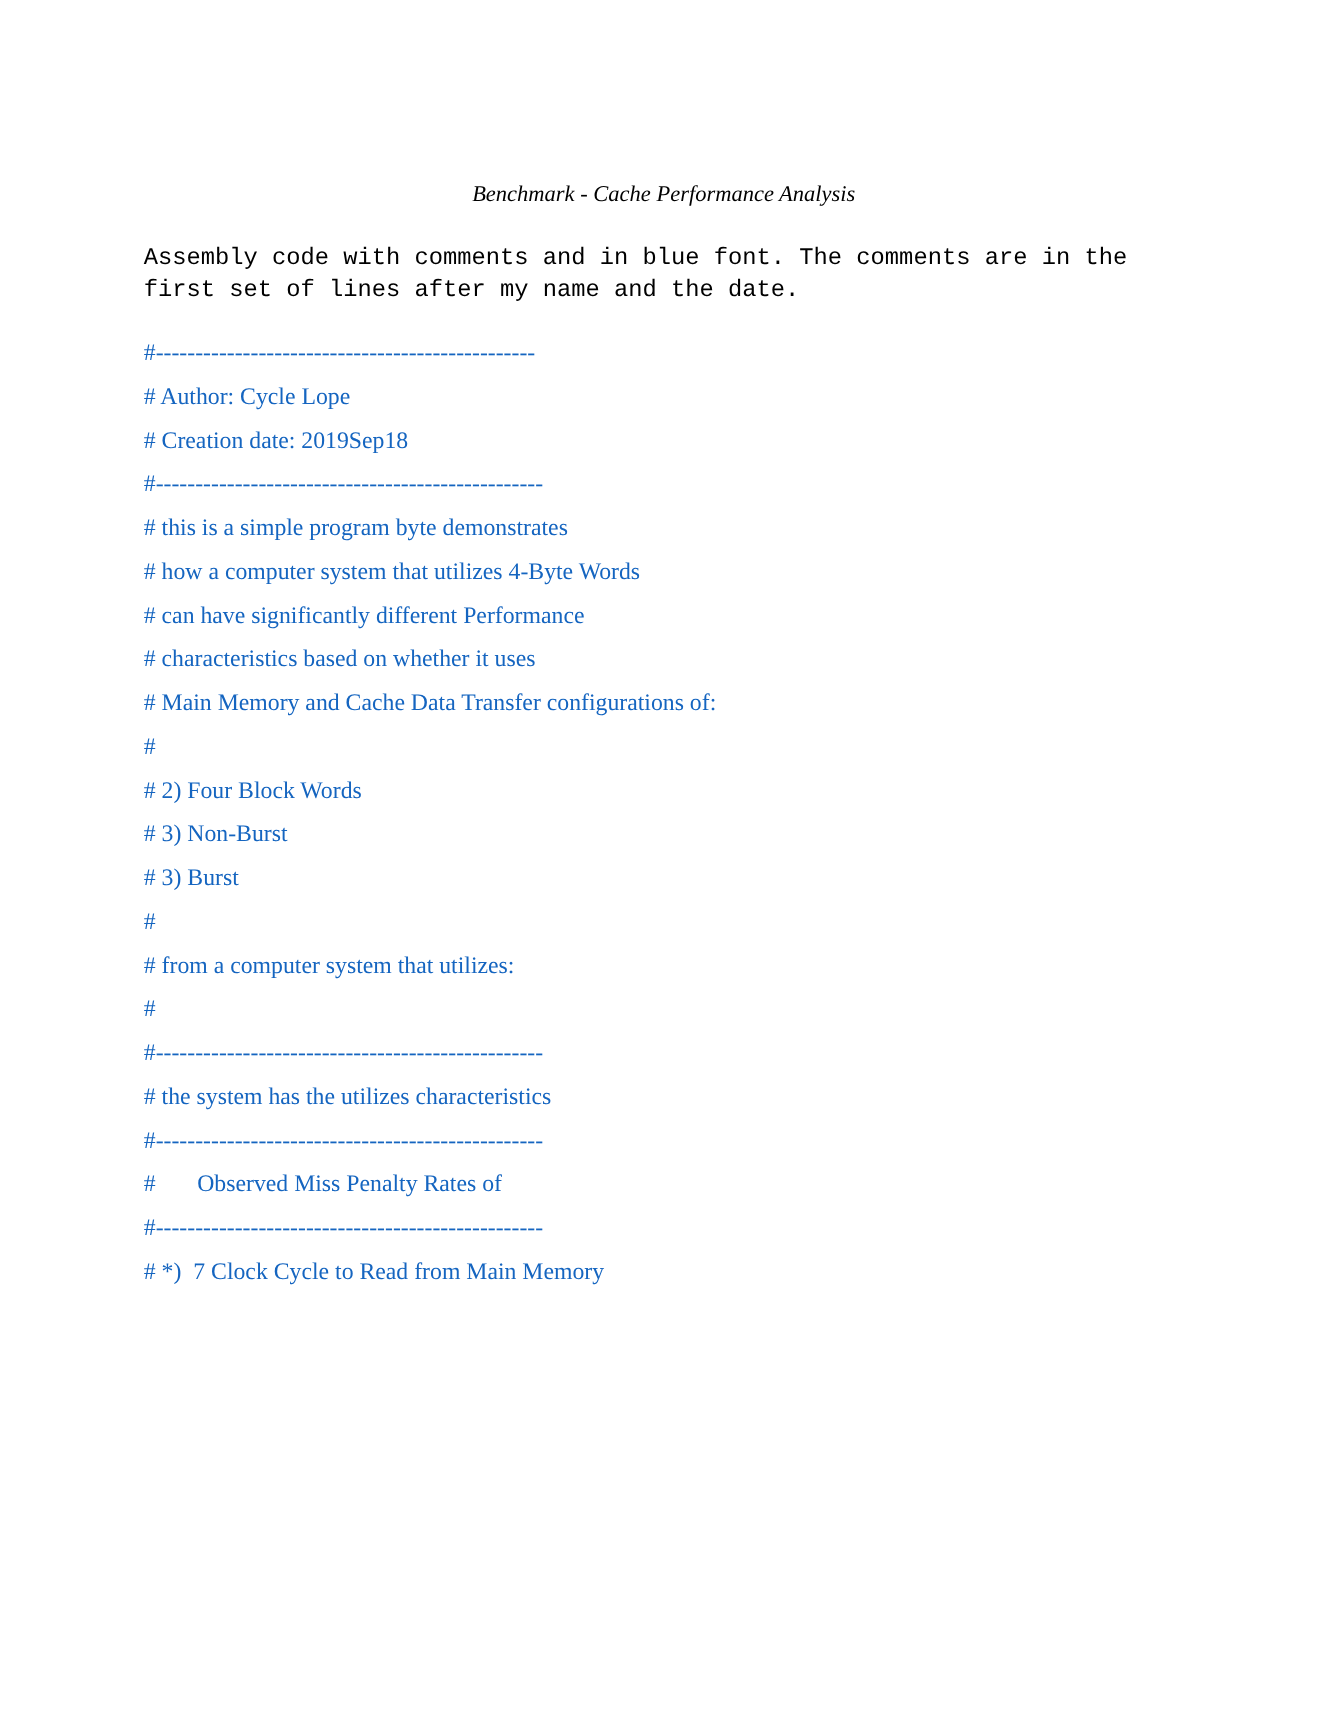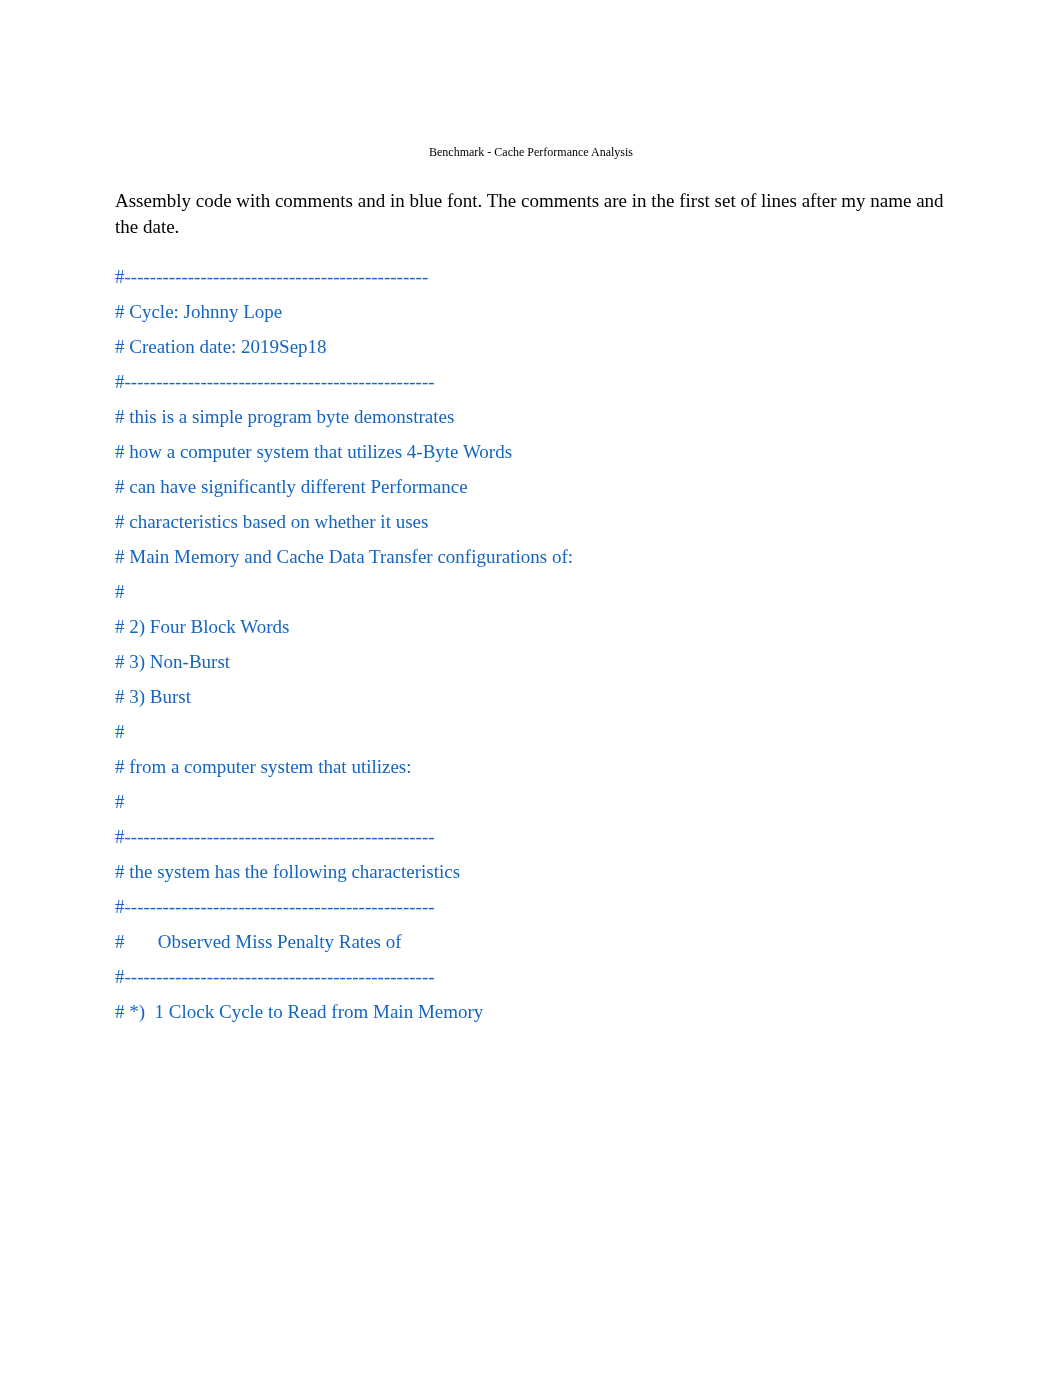--- a/index.html
+++ b/index.html
@@ -9,61 +9,63 @@
     }
     body {
       width: 1062px;
       height: 1377px;
       background: #ffffff;
       font-family: Georgia, 'Times New Roman', Times, serif;
       padding: 145px 115px 50px 115px;
     }
     .title {
       text-align: center;
-      font-size: 12px;
+      font-size: 18px;
       color: #000000;
       margin-bottom: 28px;
+      font-style: italic;
     }
     .intro {
       font-size: 19px;
       color: #000000;
       line-height: 1.35;
       margin-bottom: 28px;
+      font-family: Liberation Mono, monospace;
     }
     .code-line {
       font-size: 19px;
       color: #1565c0;
       line-height: 1.0;
       margin-bottom: 16px;
       white-space: pre;
     }
   </style>
 </head>
 <body>
 
 <div class="title">Benchmark - Cache Performance Analysis</div>
 
 <div class="intro">Assembly code with comments and in blue font. The comments are in the first set of lines after my name and the date.</div>
 
 <div>
   <div class="code-line">#------------------------------------------------</div>
-  <div class="code-line"># Cycle: Johnny Lope</div>
+  <div class="code-line"># Author: Cycle Lope</div>
   <div class="code-line"># Creation date: 2019Sep18</div>
   <div class="code-line">#-------------------------------------------------</div>
   <div class="code-line"># this is a simple program byte demonstrates</div>
   <div class="code-line"># how a computer system that utilizes 4-Byte Words</div>
   <div class="code-line"># can have significantly different Performance</div>
   <div class="code-line"># characteristics based on whether it uses</div>
   <div class="code-line"># Main Memory and Cache Data Transfer configurations of:</div>
   <div class="code-line">#</div>
   <div class="code-line"># 2) Four Block Words</div>
   <div class="code-line"># 3) Non-Burst</div>
   <div class="code-line"># 3) Burst</div>
   <div class="code-line">#</div>
   <div class="code-line"># from a computer system that utilizes:</div>
   <div class="code-line">#</div>
   <div class="code-line">#-------------------------------------------------</div>
-  <div class="code-line"># the system has the following characteristics</div>
+  <div class="code-line"># the system has the utilizes characteristics</div>
   <div class="code-line">#-------------------------------------------------</div>
   <div class="code-line">#       Observed Miss Penalty Rates of</div>
   <div class="code-line">#-------------------------------------------------</div>
-  <div class="code-line"># *)  1 Clock Cycle to Read from Main Memory</div>
+  <div class="code-line"># *)  7 Clock Cycle to Read from Main Memory</div>
 </div>
 
 </body></html>

